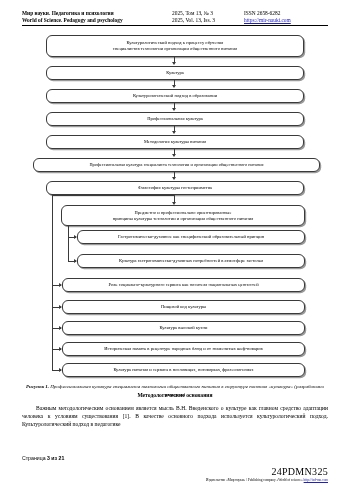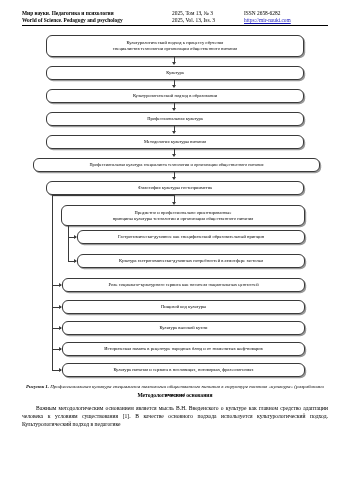--- a/index.html
+++ b/index.html
@@ -293,14 +293,24 @@
     </div>
 
     <div class="fig-caption" style="top:348px;">
       <span class="capnum">Рисунок 1.</span><span> Профессиональная культура специалиста технологии общественного питания в структуре понятия «культура» (разработано автором)</span>
     </div>
   </div>
 
   <div class="section-title" style="margin-top:34px;">Методологические основания</div>
   <div class="body-text">Важным методологическим основанием является мысль В.Н. Введенского о культуре как главном средство адаптации человека к условиям существования [1]. В качестве основного подхода используется культурологический подход. Культурологический подход в педагогике</div>
 
+  <div class="footer">
+    <div class="footer-page">
+      <span class="lbl">Страница</span>
+      <span>3 из 21</span>
+    </div>
+    <div class="footer-code">24PDMN325</div>
+    <div class="footer-pub">
+      <span>Издательство «Мир науки» \ Publishing company «World of science» </span><a class="pub-link" href="#">http://izd-mn.com</a>
+    </div>
+  </div>
 
 </div>
 
 </body></html>

